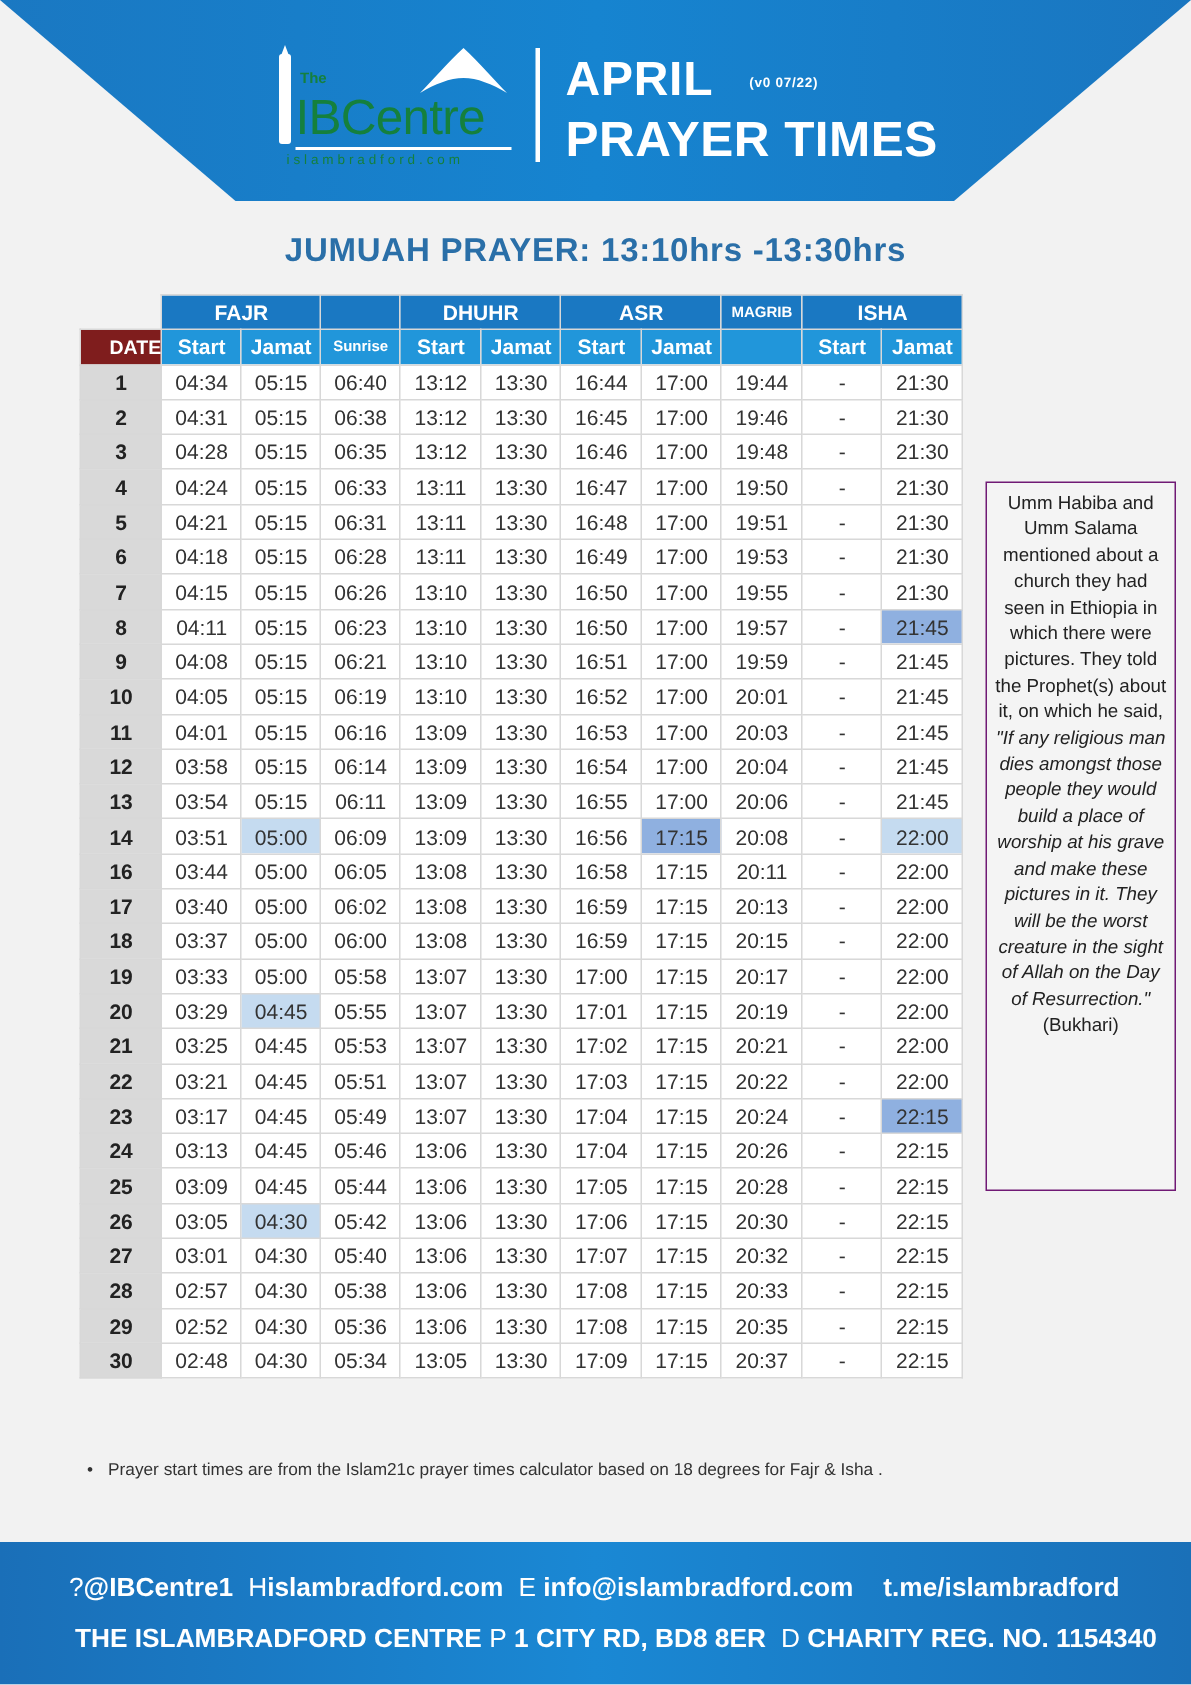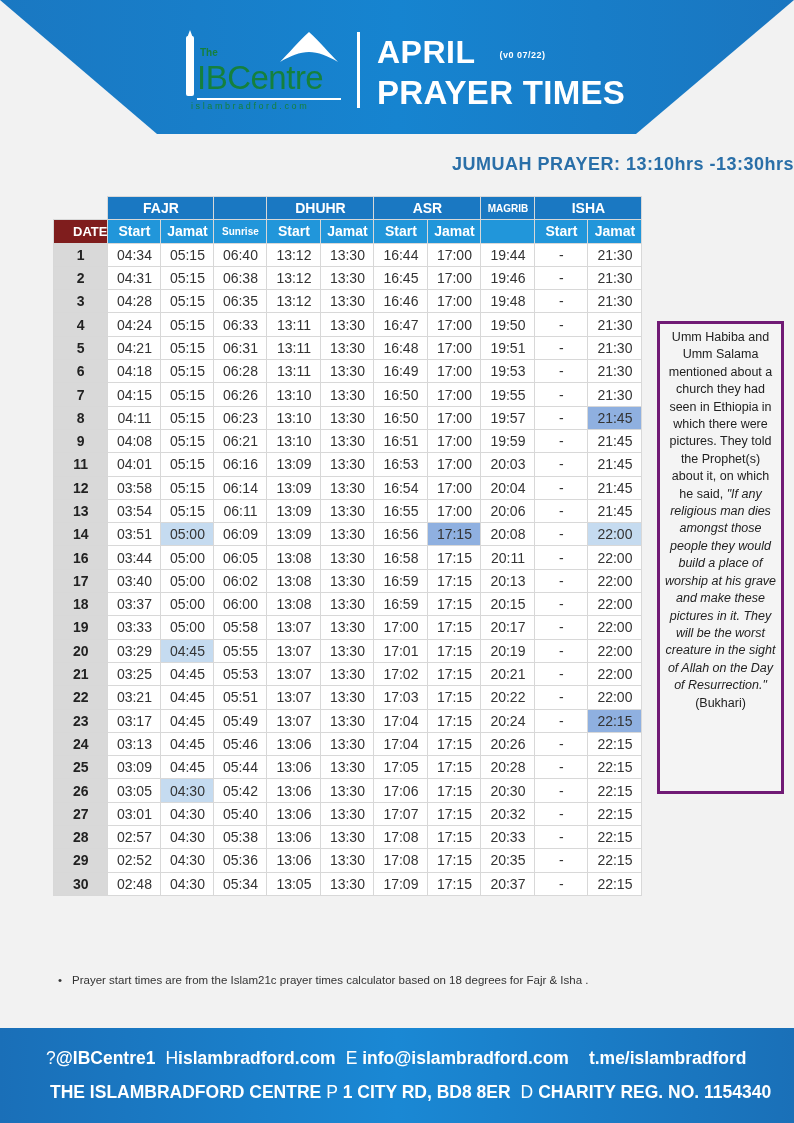--- a/index.html
+++ b/index.html
@@ -19,38 +19,38 @@
   .logo .name { position: absolute; left: 14px; top: 30px; font-size: 33px; letter-spacing: -0.5px; line-height: 36px; }
   .logo .dome { position: absolute; left: 95px; top: 2px; width: 62px; height: 30px; }
   .logo .underline { position: absolute; left: 14px; top: 68px; width: 144px; height: 2px; background: #fff; }
   .logo .url { position: absolute; left: 8px; top: 71px; font-size: 9px; letter-spacing: 2.6px; }
   .divider { position: absolute; left: 357px; top: 32px; width: 3px; height: 76px; background: #fff; }
   .title-block { position: absolute; left: 377px; top: 34px; color: #fff; font-weight: bold; }
   .title-block .month { font-size: 32px; line-height: 36px; letter-spacing: 0.5px; }
   .title-block .version { font-size: 9px; font-weight: bold; margin-left: 4px; vertical-align: middle; padding-left: 20px; }
   .title-block .sub { font-size: 33px; line-height: 40px; letter-spacing: 0.3px; }
 
-  .jumuah { position: absolute; left: 0; width: 794px; top: 154px; text-align: right; color: #2a6fa8; font-size: 18px; font-weight: bold; letter-spacing: 0.5px; }
+  .jumuah { position: absolute; left: 0; width: 794px; top: 154px; text-align: center; color: #2a6fa8; font-size: 22px; font-weight: bold; letter-spacing: 0.5px; }
 
   
   table.times { position: absolute; left: 53px; top: 196px; border-collapse: collapse; table-layout: fixed; }
   table.times td, table.times th { border: 1px solid #d8d8d8; text-align: center; font-size: 14px; height: 23.3px; padding: 0; }
   .hdr1 th { background: #1a78c2; color: #fff; font-size: 14px; font-weight: bold; height: 23px; border: 1px solid #fff; }
   .hdr1 th.empty { background: transparent; border: none; }
   .hdr1 th.small { font-size: 10px; }
   .hdr2 th { background: #2196da; color: #fff; font-size: 13px; font-weight: bold; height: 22px; border: 1px solid #fff; }
   .hdr2 th.date { background: #7f1d1d; font-size: 13px; padding-left: 19px; }
   .hdr2 th.small { font-size: 10px; }
   td.datecell { background: #d9d9d9; font-weight: bold; font-size: 15px; color: #222; border-color: #d9d9d9; border-bottom: 1px solid #eee; }
   td.cell { background: #fff; color: #333; }
   td.hl-light { background: #c5dbf0; }
   td.hl-mid { background: #8fb0e0; }
 
   
-  .quote { position: absolute; left: 657px; top: 321px; width: 127px; height: 473px; border: 3px solid #701a75; background: #f4f4f4; padding: 5px 4px; text-align: center; font-size: 12.5px; line-height: 17.4px; color: #222; }
+  .quote { position: absolute; left: 657px; top: 321px; width: 127px; height: 473px; border: 1px solid #701a75; background: #f4f4f4; padding: 5px 4px; text-align: center; font-size: 12.5px; line-height: 17.4px; color: #222; }
   .quote .italic { font-style: italic; }
 
   .note { position: absolute; left: 58px; top: 974px; font-size: 11.5px; color: #333; }
   .note .bullet { margin-right: 10px; }
 
   
   .footer { position: absolute; left: 0; top: 1028px; width: 794px; height: 95px; background: linear-gradient(90deg, #1a6fb8 0%, #1a88d4 50%, #1a70b8 100%); color: #fff; }
   .footer .line1 { position: absolute; left: 46px; top: 20px; font-size: 17.5px; font-weight: bold; white-space: nowrap; text-align: center; }
   .footer .line2 { position: absolute; left: 50px; top: 54px; font-size: 17.5px; font-weight: bold; white-space: nowrap; }
   .footer .lite { font-weight: normal; }
@@ -232,20 +232,33 @@
         <td class="cell">06:21</td>
         <td class="cell">13:10</td>
         <td class="cell">13:30</td>
         <td class="cell">16:51</td>
         <td class="cell">17:00</td>
         <td class="cell">19:59</td>
         <td class="cell">-</td>
         <td class="cell">21:45</td>
       </tr>
       <tr>
+        <td class="datecell">10</td>
+        <td class="cell">04:05</td>
+        <td class="cell">05:15</td>
+        <td class="cell">06:19</td>
+        <td class="cell">13:10</td>
+        <td class="cell">13:30</td>
+        <td class="cell">16:52</td>
+        <td class="cell">17:00</td>
+        <td class="cell">20:01</td>
+        <td class="cell">-</td>
+        <td class="cell">21:45</td>
+      </tr>
+      <tr>
         <td class="datecell">11</td>
         <td class="cell">04:01</td>
         <td class="cell">05:15</td>
         <td class="cell">06:16</td>
         <td class="cell">13:09</td>
         <td class="cell">13:30</td>
         <td class="cell">16:53</td>
         <td class="cell">17:00</td>
         <td class="cell">20:03</td>
         <td class="cell">-</td>

